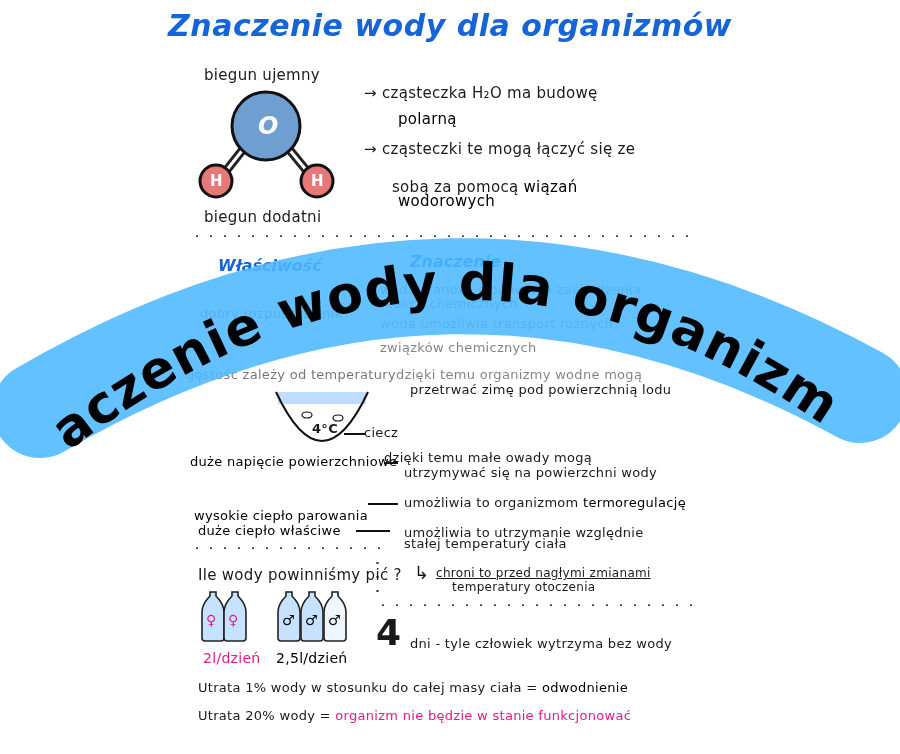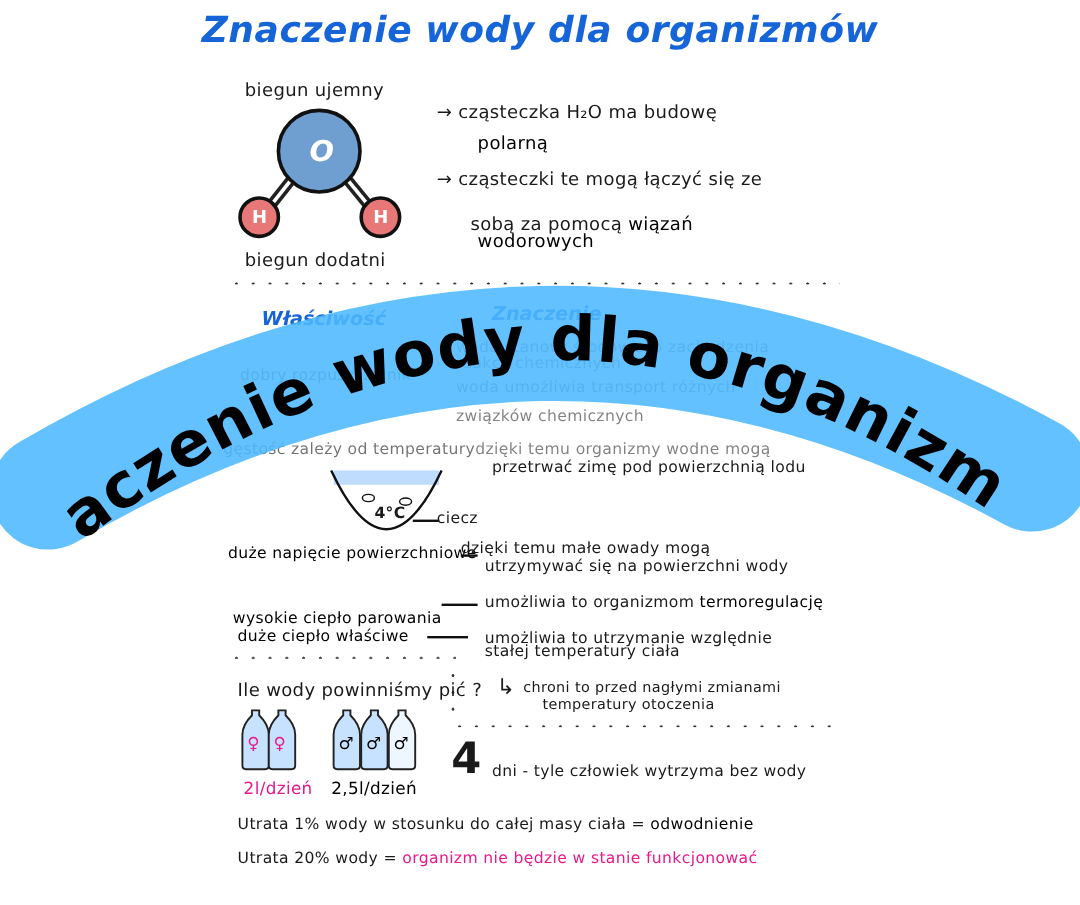--- a/index.html
+++ b/index.html
@@ -92,21 +92,21 @@
 <div class="abs hand" style="left:404px;top:495px;">
   <span>umożliwia to organizmom</span>
   <span class="blue">termoregulację</span>
 </div>
 
 <div class="abs hand blue" style="left:198px;top:523px;">duże ciepło właściwe</div>
 <div class="abs" style="left:356px;top:530px;width:34px;height:2px;background:#111;"></div>
 <div class="abs hand" style="left:404px;top:525px;">umożliwia to utrzymanie względnie</div>
 <div class="abs hand" style="left:404px;top:536px;">stałej temperatury ciała</div>
 <div class="abs hand" style="left:414px;top:562px;font-size:18px;">↳</div>
-<div class="abs hand" style="left:436px;top:566px;font-size:12px;">chroni to przed nagłymi zmianami</div>
+<div class="abs hand" style="left:436px;top:566px;font-size:12px;text-decoration:underline;">chroni to przed nagłymi zmianami</div>
 <div class="abs hand" style="left:452px;top:580px;font-size:12px;">temperatury otoczenia</div>
 
 <div class="dots" style="left:190px;top:547px;width:190px;"></div>
 <div class="vdots" style="left:376px;top:556px;height:44px;"></div>
 <div class="dots" style="left:376px;top:604px;width:320px;"></div>
 
 <div class="abs hand" style="left:198px;top:566px;font-size:15px;">Ile wody powinniśmy pić ?</div>
 
 <svg class="abs" style="left:200px;top:590px;" width="160" height="54">
   <g fill="#c7e2ff" stroke="#222" stroke-width="1.6">

